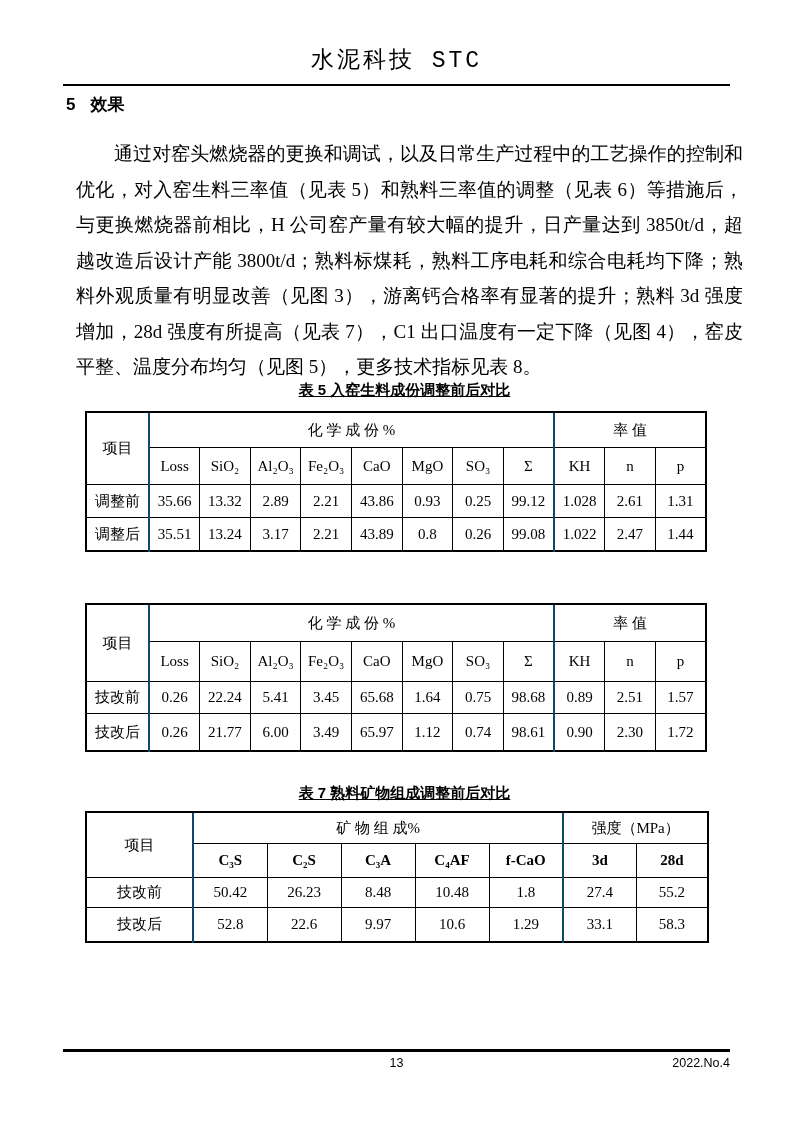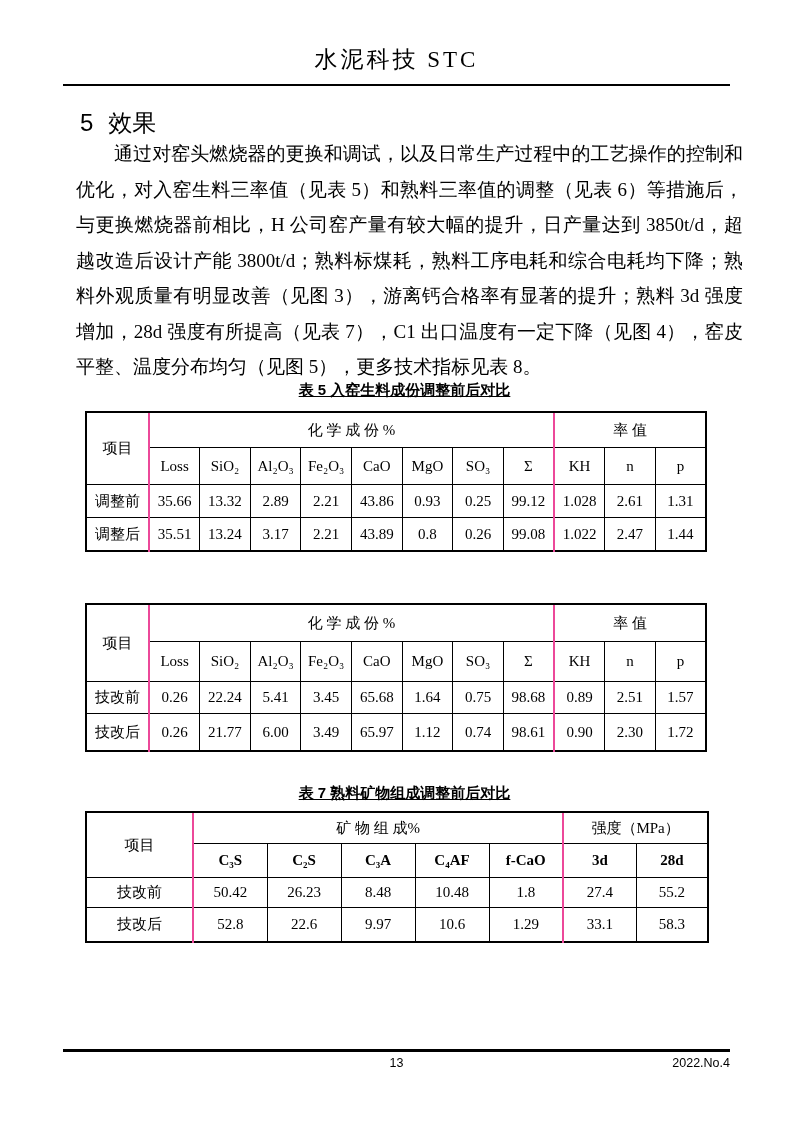--- a/index.html
+++ b/index.html
@@ -3,26 +3,26 @@
 <meta charset="utf-8">
 <style>
   html,body{margin:0;padding:0;background:#9a9a9a;}
   .page{
     position:relative;width:793px;height:1122px;margin:0 auto;background:#ffffff;
     color:#000;font-family:"Liberation Serif","DejaVu Serif","DejaVu Sans",serif;
     overflow:hidden;
   }
   .journal-title{
     position:absolute;top:44px;left:0;width:100%;text-align:center;
-    font-size:23px;letter-spacing:3px;
+    font-size:23px;letter-spacing:3px;font-family:Liberation Mono, monospace;
   }
   .header-rule{position:absolute;top:84px;left:63px;width:667px;height:2px;background:#000;}
   .section-heading{
-    position:absolute;top:91px;left:64px;margin:16px;
-    font-family:"Liberation Sans","DejaVu Sans",sans-serif;font-weight:normal;font-size:24px;
+    position:absolute;top:91px;left:64px;margin:2px;
+    font-family:"Liberation Sans","DejaVu Sans",sans-serif;font-weight:bold;font-size:17px;
   }
   .section-heading .num{margin-right:15px;}
   .body-paragraph{
     position:absolute;top:123px;left:63px;width:667px;margin:13px;
     font-size:19px;line-height:35.5px;text-align:justify;text-indent:38px;
   }
   .table-title{
     position:absolute;left:8px;width:100%;text-align:center;margin:0;
     font-family:"Liberation Sans","DejaVu Sans",sans-serif;font-weight:bold;font-size:15px;text-decoration:underline;
   }
@@ -30,21 +30,21 @@
   table.data-table{
     position:absolute;left:85px;width:622px;border-collapse:collapse;table-layout:fixed;
     border:2px solid #000;font-size:15px;
   }
   #t5{top:411px;} #t6{top:603px;} #t7{top:811px;}
   .data-table td{
     border:1px solid #000;text-align:center;vertical-align:middle;
     padding:0 2px;overflow:hidden;white-space:nowrap;
   }
   .data-table tbody tr:first-child td{border-top:2px solid #000;}
-  .data-table td.sec{border-left:2px solid #ec4899;}
+  .data-table td.sec{border-left:2px solid #0c4a6e;}
   #t5 .h1 td{height:34px;} #t5 .h2 td{height:36px;} #t5 .d1 td{height:32px;} #t5 .d2 td{height:32px;}
   #t6 .h1 td{height:36px;} #t6 .h2 td{height:39px;} #t6 .d1 td{height:31px;} #t6 .d2 td{height:36px;}
   #t7 .h1 td{height:30px;} #t7 .h2 td{height:33px;font-weight:bold;} #t7 .d1 td{height:29px;} #t7 .d2 td{height:33px;}
   .footer-rule{position:absolute;top:1049px;left:63px;width:667px;height:3px;background:#000;}
   .page-number{
     position:absolute;top:1056px;left:0;width:100%;text-align:center;
     font-family:"Liberation Sans","DejaVu Sans",sans-serif;font-size:12.5px;
   }
   .issue-label{
     position:absolute;top:1056px;right:63px;

